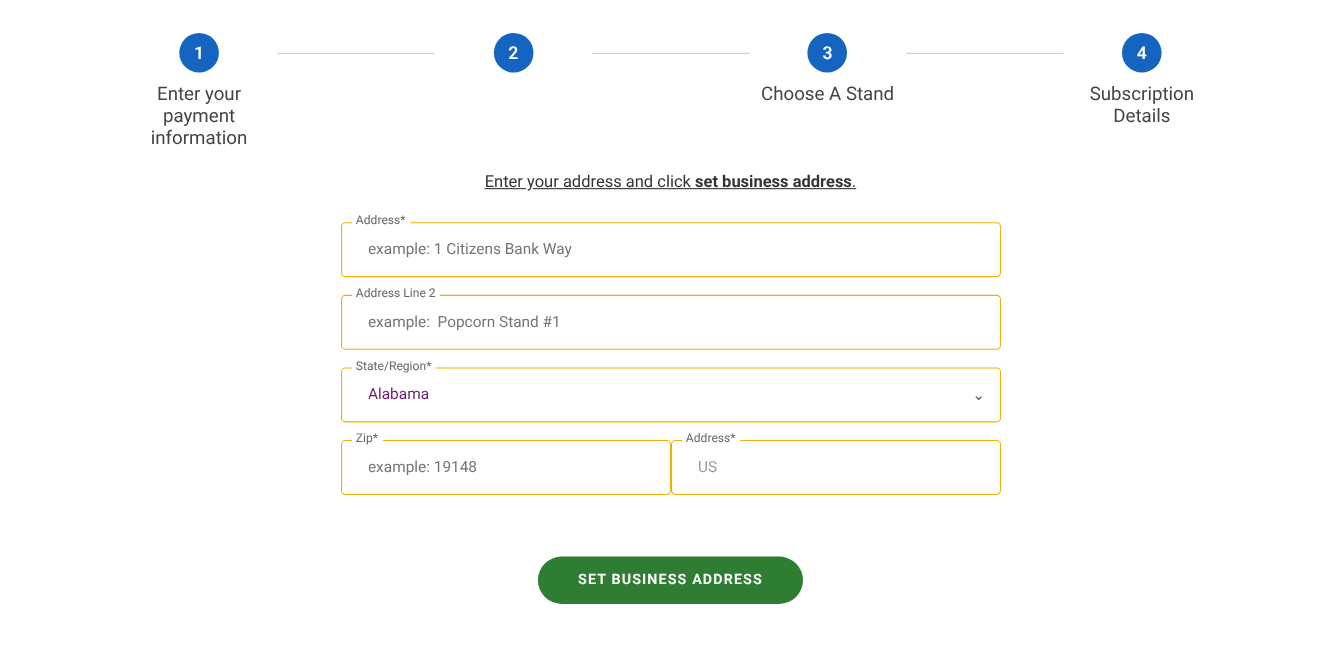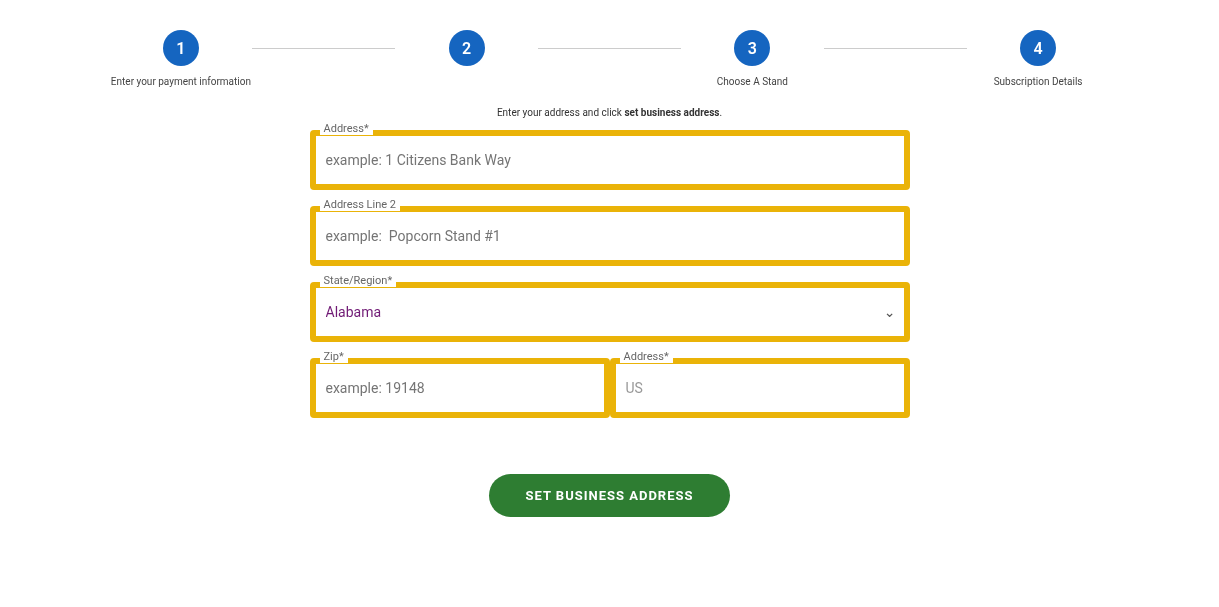--- a/index.html
+++ b/index.html
@@ -52,41 +52,42 @@
       color: #fff;
       font-size: 16px;
       font-weight: 600;
       display: flex;
       align-items: center;
       justify-content: center;
       margin-bottom: 10px;
     }
 
     .step-label {
-      font-size: 10px;
+      font-size: 17px;
       color: #444;
       text-align: center;
       max-width: 150px;
     }
 
     .step-connector {
       flex: 1;
       height: 1px;
       background: #ccc;
       margin-top: 18px;
       position: relative;
       z-index: 0;
     }
 
     
     .instruction {
-      font-size: 10px;
+      font-size: 15px;
       color: #333;
-      margin-bottom: 12px;
+      margin-bottom: 28px;
       text-align: center;
+      text-decoration: underline;
     }
 
     .instruction b {
       font-weight: 700;
     }
 
     
     .form-container {
       width: 600px;
       display: flex;
@@ -106,23 +107,23 @@
       background: #fff;
       font-size: 11px;
       color: #666;
       padding: 0 4px;
       z-index: 1;
     }
 
     .field-wrapper input,
     .field-wrapper select {
       width: 100%;
-      border: 6px solid #eab308;
+      border: 1px solid #eab308;
       border-radius: 4px;
-      padding: 16px 10px;
+      padding: 16px 24px;
       font-size: 14px;
       color: #999;
       outline: none;
       background: #fff;
       appearance: none;
     }
 
     .select-wrapper {
       position: relative;
     }

